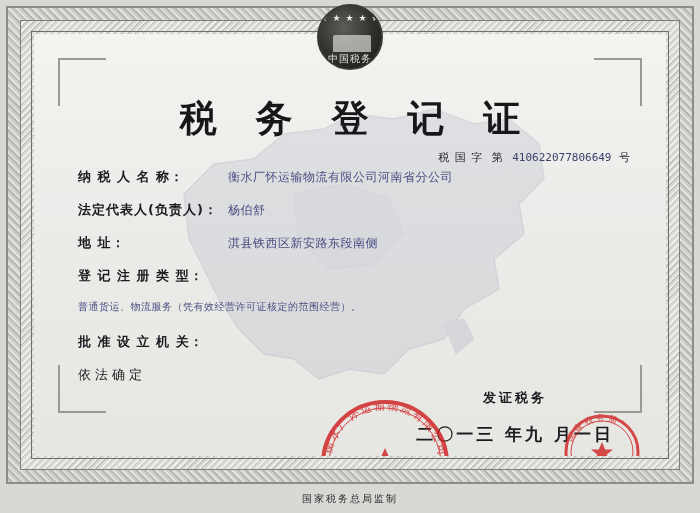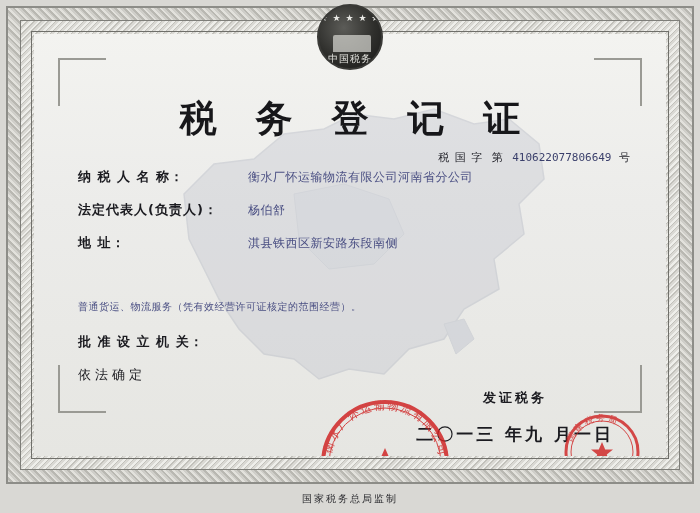--- a/index.html
+++ b/index.html
@@ -161,21 +161,20 @@
     position: absolute;
     left: 44px;
     top: 134px;
     width: 600px;
     z-index: 5;
   }
   .row {
     display: flex;
     align-items: baseline;
     height: 33px;
-    gap: 20px;
   }
   .row .label {
     width: 150px;
     flex: 0 0 150px;
     font-size: 13px;
     font-weight: bold;
     color: #1b1b20;
     font-family: "DejaVu Sans", "Liberation Sans", sans-serif;
     white-space: nowrap;
   }
@@ -289,20 +288,21 @@
       </div>
       <div class="row">
         <div class="label sp2">法定代表人(负责人)：</div>
         <div class="value">杨伯舒</div>
       </div>
       <div class="row">
         <div class="label sp2">地          址：</div>
         <div class="value">淇县铁西区新安路东段南侧</div>
       </div>
       <div class="row">
+        <div class="label sp2">登 记 注 册 类 型：</div>
       </div>
       <div class="row">
         <div class="value small">普通货运、物流服务（凭有效经营许可证核定的范围经营）。</div>
       </div>
       <div class="row">
         <div class="label sp2">批 准 设 立 机 关：</div>
       </div>
       <div class="row">
         <div class="value bold">依法确定</div>
       </div>

